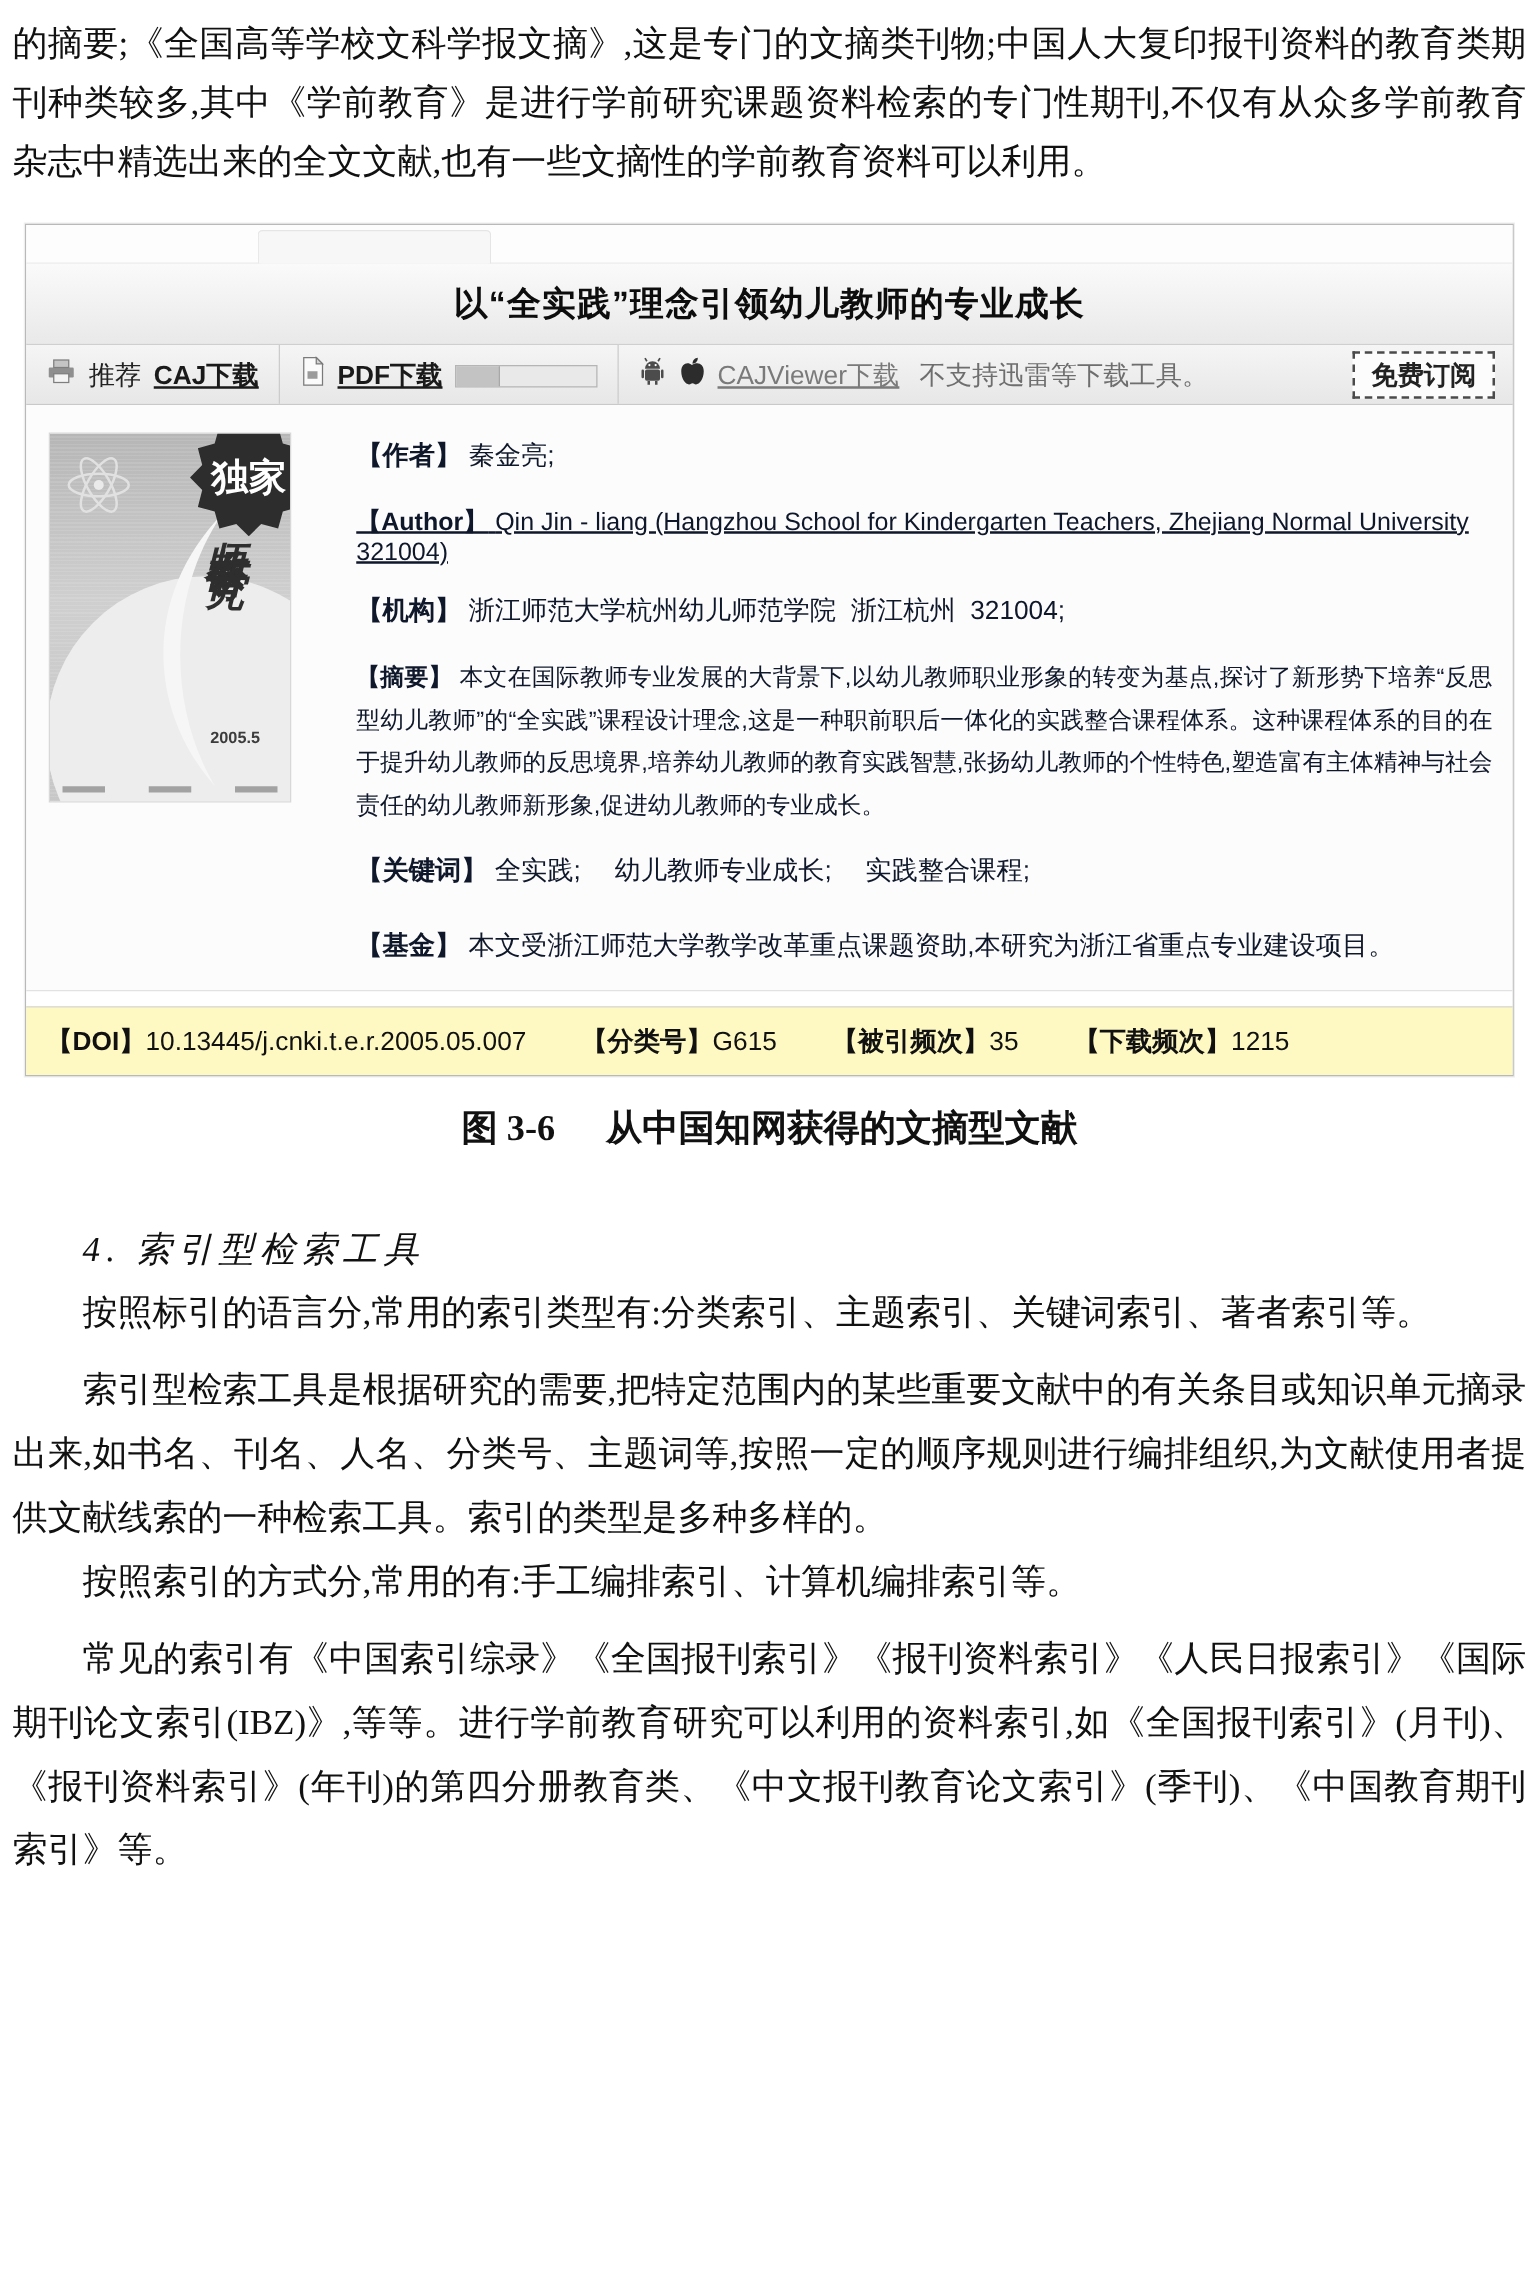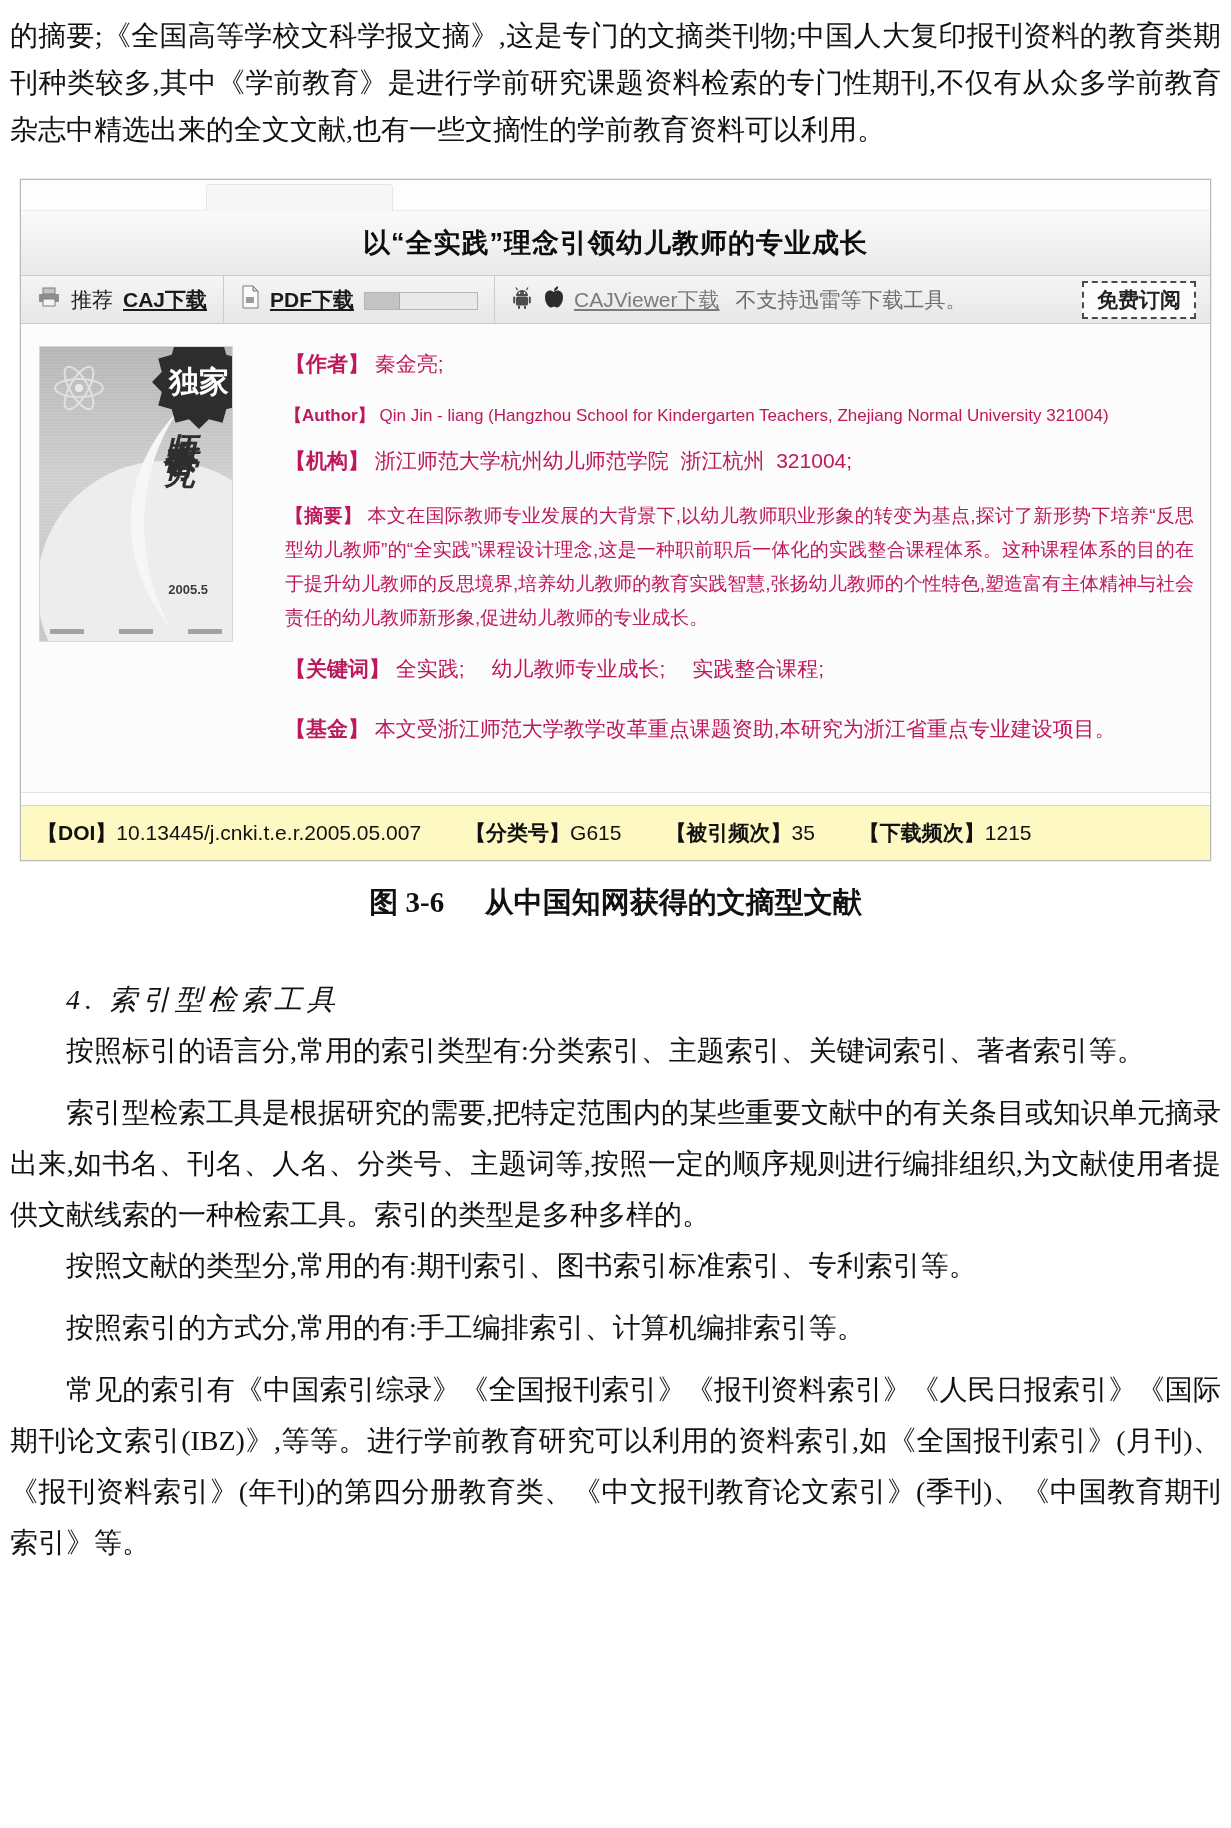--- a/index.html
+++ b/index.html
@@ -53,24 +53,24 @@
          font-size:32px;letter-spacing:5px;color:#2e2e2e;}
   .cover-issue{position:absolute;right:24px;bottom:44px;font-size:13px;color:#3c3c3c;font-weight:bold;}
   .atom{position:absolute;left:10px;top:12px;}
   .badge{position:absolute;top:-12px;right:-14px;width:94px;height:94px;}
   .cover-marks{position:absolute;left:10px;right:10px;bottom:7px;display:flex;justify-content:space-between;}
   .cover-marks i{display:block;width:34px;height:5px;background:rgba(70,70,70,.45);}
   .journal-info{margin:26px 0 0 12px;font-size:22px;line-height:38px;color:#1c1c1c;}
   .jname{display:flex;align-items:center;gap:6px;}
   .jname a{color:#1c1c1c;text-decoration:none;cursor:pointer;}
 
-  .right-col{flex:1;padding:0 6px 0 32px;font-size:21px;color:#be185d;}
+  .right-col{flex:1;padding:0 6px 0 32px;font-size:21px;color:#0f172a;}
   .flabel{font-weight:bold;}
   .f-author{margin:4px 0 26px 0;}
-  .f-author-en{margin:0 0 20px 0;font-size:17px;}
+  .f-author-en{margin:0 0 20px 0;font-size:20px;text-decoration:underline;}
   .f-org{margin:0 0 24px 0;}
   .f-abstract{margin:0 0 20px 0;font-size:19px;line-height:34px;text-align:justify;}
   .f-keywords{margin:0 0 32px 0;}
   .f-fund{margin:0;}
   .pre{white-space:pre-wrap;margin-top:34px;}
 
   .footer-gap{height:12px;background:#fff;border-top:1px solid #e2e2e2;}
   .fig-footer{height:54px;background:#fef9c3;border-top:1px solid #d5d5d5;
          display:flex;align-items:center;gap:44px;padding-left:16px;font-size:21px;color:#111;}
   .fig-footer .item{white-space:nowrap;}
@@ -204,17 +204,16 @@
   </div>
 
   <p class="caption">
     <span>图 3-6</span><span class="cap-text">从中国知网获得的文摘型文献</span>
   </p>
 
   <p class="section-heading">4. 索引型检索工具</p>
 
   <p class="bodyp single">按照标引的语言分,常用的索引类型有:分类索引、主题索引、关键词索引、著者索引等。</p>
   <p class="bodyp">索引型检索工具是根据研究的需要,把特定范围内的某些重要文献中的有关条目或知识单元摘录出来,如书名、刊名、人名、分类号、主题词等,按照一定的顺序规则进行编排组织,为文献使用者提供文献线索的一种检索工具。索引的类型是多种多样的。</p>
-  <p class="bodyp single">按照文献的类型分,常用的有:期刊索引、图书索引标准索引、专利索引等。</p>
   <p class="bodyp single">按照索引的方式分,常用的有:手工编排索引、计算机编排索引等。</p>
   <p class="bodyp">常见的索引有《中国索引综录》《全国报刊索引》《报刊资料索引》《人民日报索引》《国际期刊论文索引(IBZ)》,等等。进行学前教育研究可以利用的资料索引,如《全国报刊索引》(月刊)、《报刊资料索引》(年刊)的第四分册教育类、《中文报刊教育论文索引》(季刊)、《中国教育期刊索引》等。</p>
 
 </div>
 
 </body></html>

